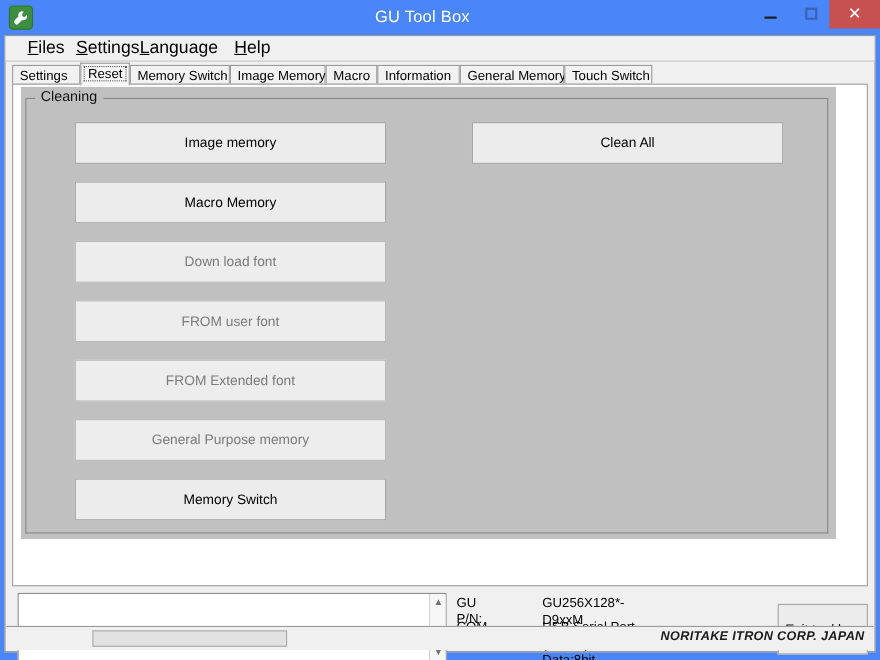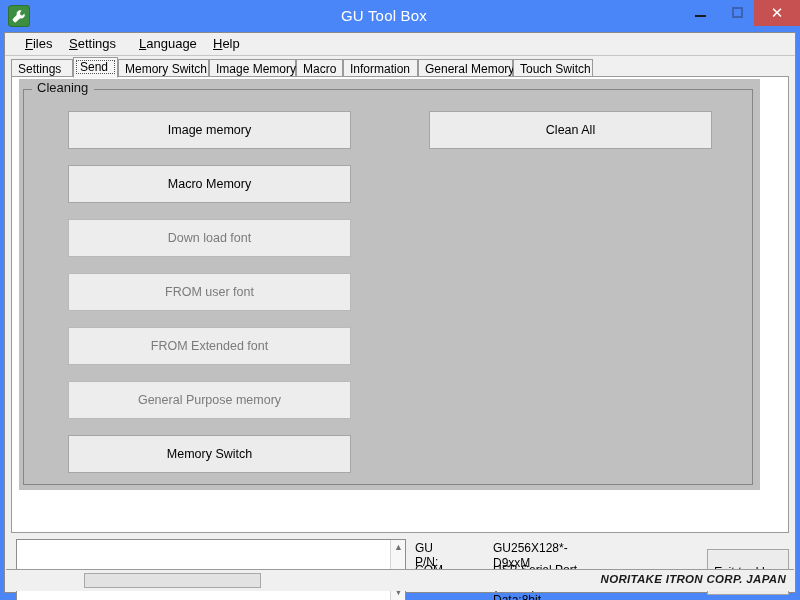--- a/index.html
+++ b/index.html
@@ -107,21 +107,21 @@
     width: 790px;
     height: 22px;
     background: #f0f0f0;
     border-bottom: 1px solid #c6c6c6;
   }
   .menu-item {
     position: absolute;
     top: 2px;
     height: 18px;
     line-height: 18px;
-    font-size: 13px;
+    font-size: 16px;
     color: #000;
     padding: 0 6px;
     cursor: default;
   }
   .menu-item u { text-decoration: underline; }
 
   
   .tabstrip {
     position: absolute;
     left: 6px; top: 24px;
@@ -352,30 +352,30 @@
     <div class="win-btn btn-close">
       <span class="glyph-close">✕</span>
     </div>
   </div>
 
   <div class="client">
 
     <div class="menubar">
       <div class="menu-item" style="left:14px;"><u>F</u>iles</div>
       <div class="menu-item" style="left:58px;"><u>S</u>ettings</div>
-      <div class="menu-item" style="left:128px;"><u>L</u>anguage</div>
+      <div class="menu-item" style="left:116px;"><u>L</u>anguage</div>
       <div class="menu-item" style="left:202px;"><u>H</u>elp</div>
     </div>
 
     <div class="tabstrip">
       <div class="tab" style="left:0px;width:62px;">
         <span>Settings</span>
       </div>
       <div class="tab active" style="left:62px;width:45px;">
-        <span>Send</span>
+        <span>Reset</span>
         <span class="focus-rect"></span>
       </div>
       <div class="tab" style="left:107px;width:91px;">
         <span>Memory Switch</span>
       </div>
       <div class="tab" style="left:198px;width:87px;">
         <span>Image Memory</span>
       </div>
       <div class="tab" style="left:285px;width:47px;">
         <span>Macro</span>

